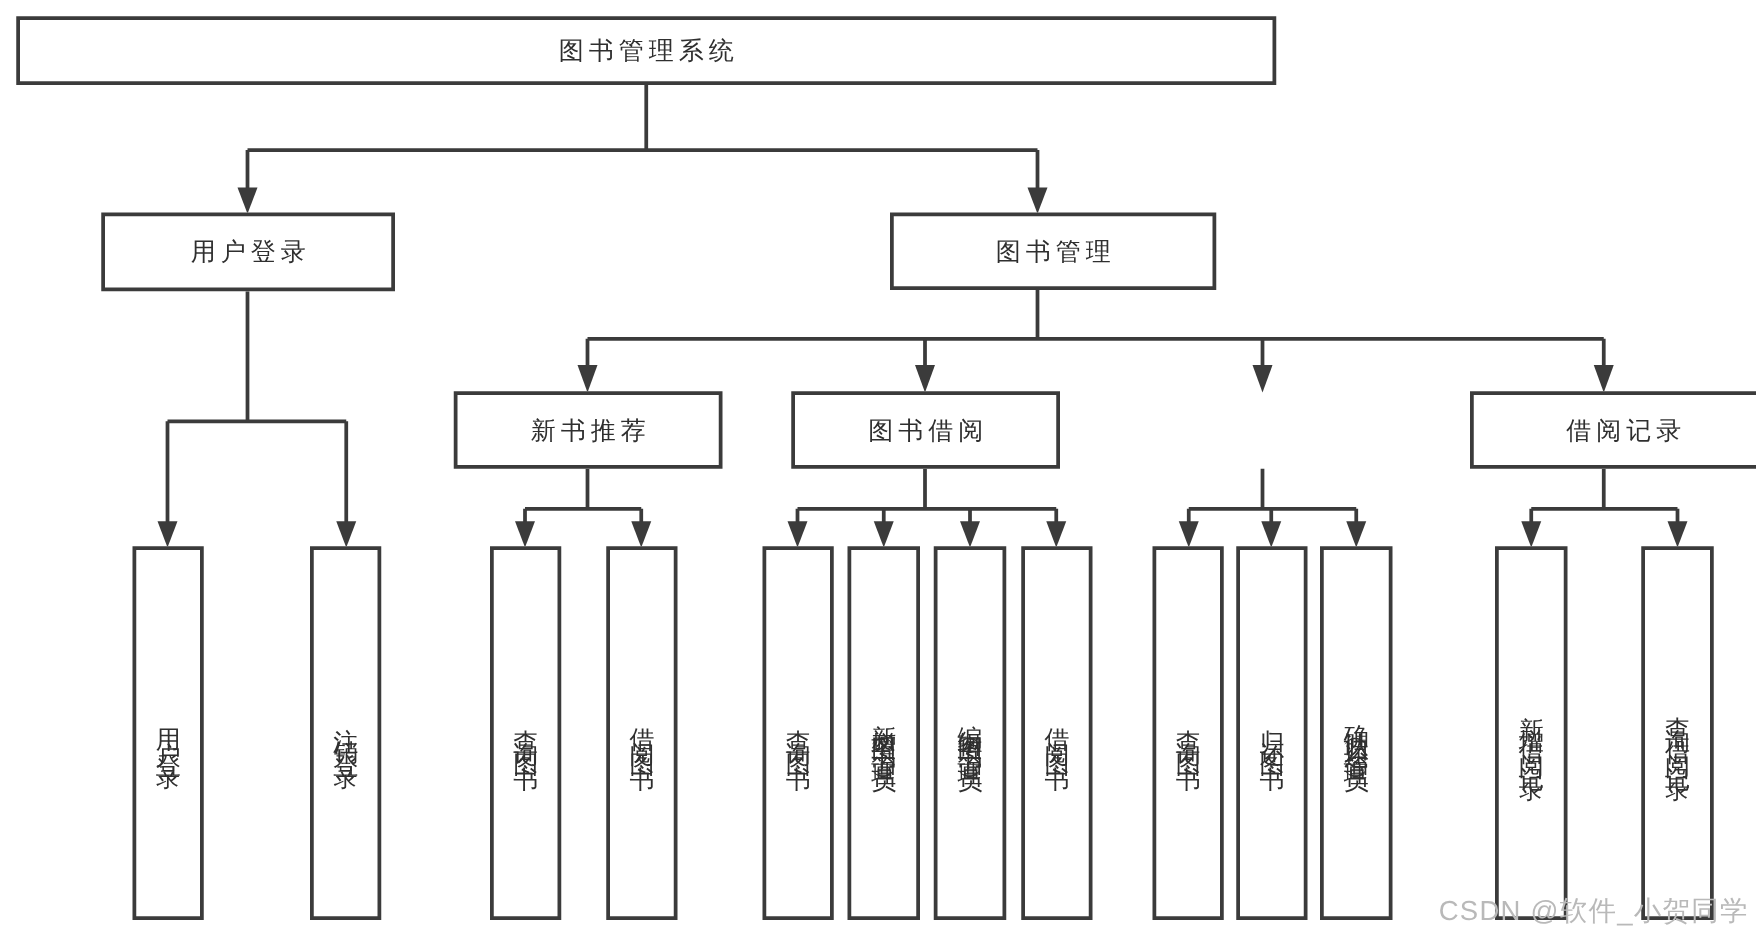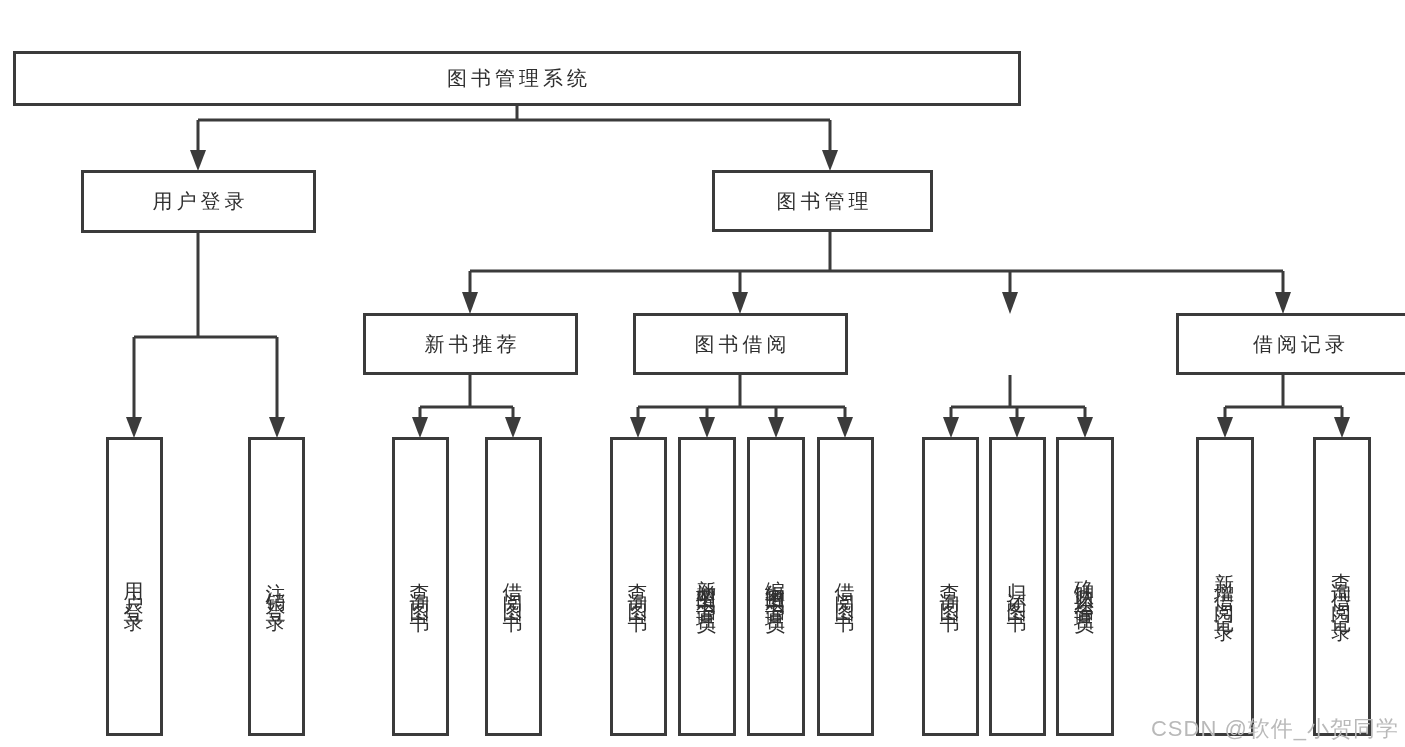--- a/index.html
+++ b/index.html
@@ -50,23 +50,23 @@
   .box.v .vt {
     writing-mode: vertical-rl;
     text-orientation: mixed;
     letter-spacing: 10px;
     font-size: 20px;
     color: var(--text);
   }
   .box.v .vt.long { letter-spacing: 5px; }
 
   
-  #n-root      { left: 13px;   top: 13px;  width: 1008px; height: 55px; margin-top: 38px; }
+  #n-root      { left: 13px;   top: 13px;  width: 1008px; height: 55px; }
   #n-userlogin { left: 81px;   top: 170px; width: 235px;  height: 63px; }
-  #n-bookmgmt  { left: 712px;  top: 170px; width: 221px;  height: 62px; }
+  #n-bookmgmt  { left: 712px;  top: 170px; width: 261px;  height: 62px; }
 
   #n-newbook   { left: 363px;  top: 313px; width: 215px;  height: 62px; }
   #n-borrowing { left: 633px;  top: 313px; width: 215px;  height: 62px; }
   #n-current   { left: 903px;  top: 313px; width: 215px;  height: 62px; }
   #n-records   { left: 1176px; top: 313px; width: 246px;  height: 62px; }
 
   .leaf { top: 437px; height: 299px; width: 57px; }
   #l-a1 { left: 106px; }
   #l-a2 { left: 248px; }
   #l-b1 { left: 392px; }

